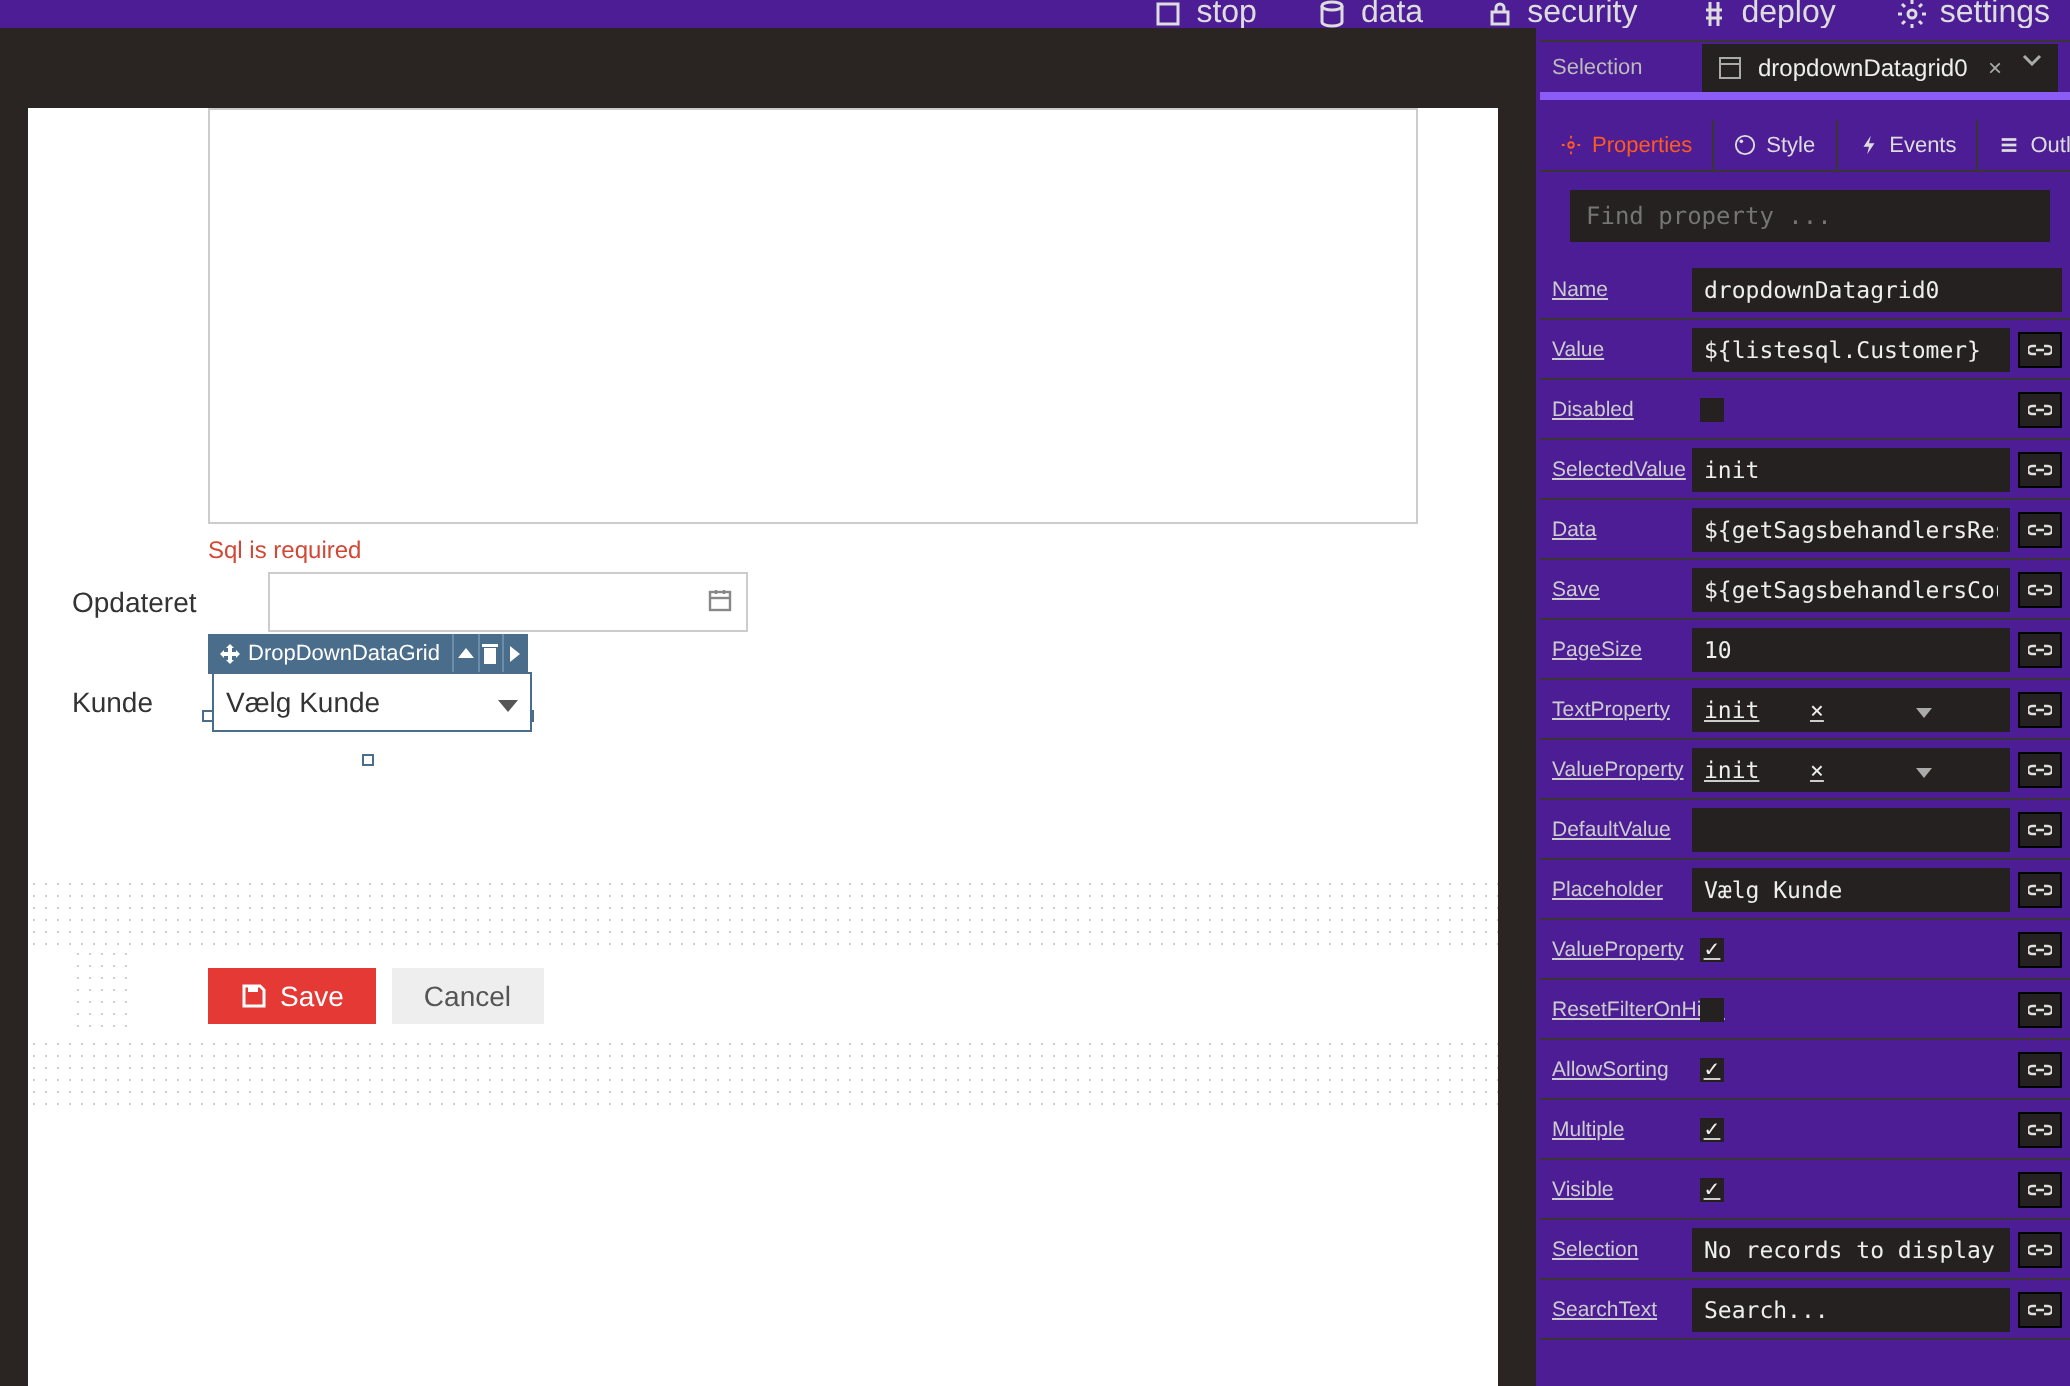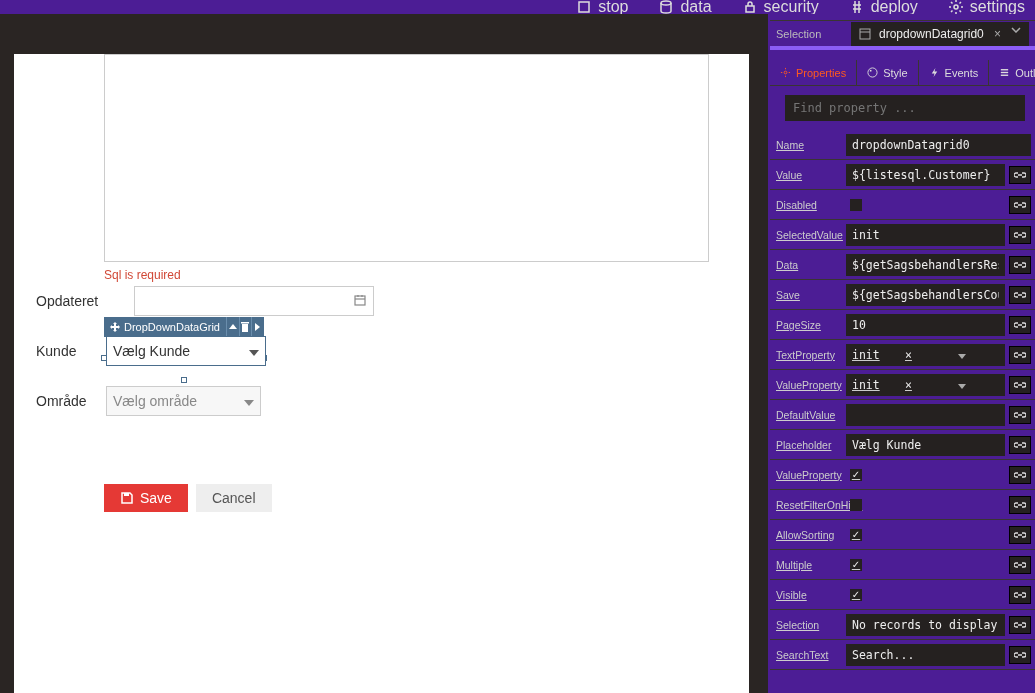--- a/index.html
+++ b/index.html
@@ -442,29 +442,20 @@
       <div class="lbl">Kunde</div>
 
       <div class="field" style="width:160px;border:1px solid #4a6d8c">
         <span style="color:#333">Vælg Kunde</span>
         <span class="caret-down"><svg viewBox="0 0 10 6" fill="#555">
                 <path d="M0 0l5 6 5-6z"></path>
               </svg></span>
       </div>
     </div>
 
-    <div class="row row-omrade">
-      <div class="lbl">Område</div>
-      <div class="field" style="width:155px;background:#f7f7f7">
-        <span style="color:#888">Vælg område</span>
-        <span class="caret-down"><svg viewBox="0 0 10 6" fill="#888">
-                <path d="M0 0l5 6 5-6z"></path>
-              </svg></span>
-      </div>
-    </div>
 
     <div class="canvas-dots" style="top:385px;height:36px"></div>
     <div class="canvas-dots" style="top:465px;height:36px"></div>
     <div class="canvas-dots" style="top:420px;height:44px;left:22px;width:30px"></div>
 
     <div class="actions">
       <div class="btn btn-primary">
         <svg width="14" height="14" viewBox="0 0 14 14" fill="#fff">
               <path d="M2 2h8l2 2v8H2z" fill="none" stroke="#fff" stroke-width="1.5"></path>
               <rect x="4" y="2" width="5" height="3" fill="#fff"></rect>

